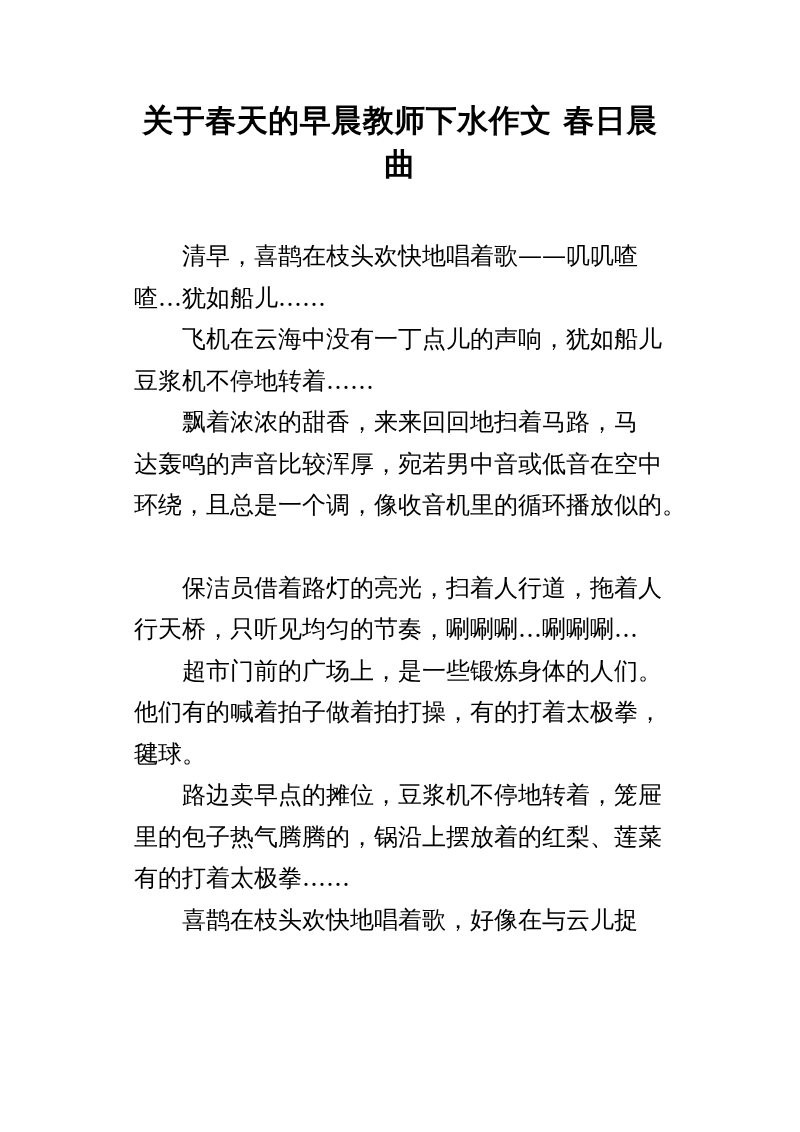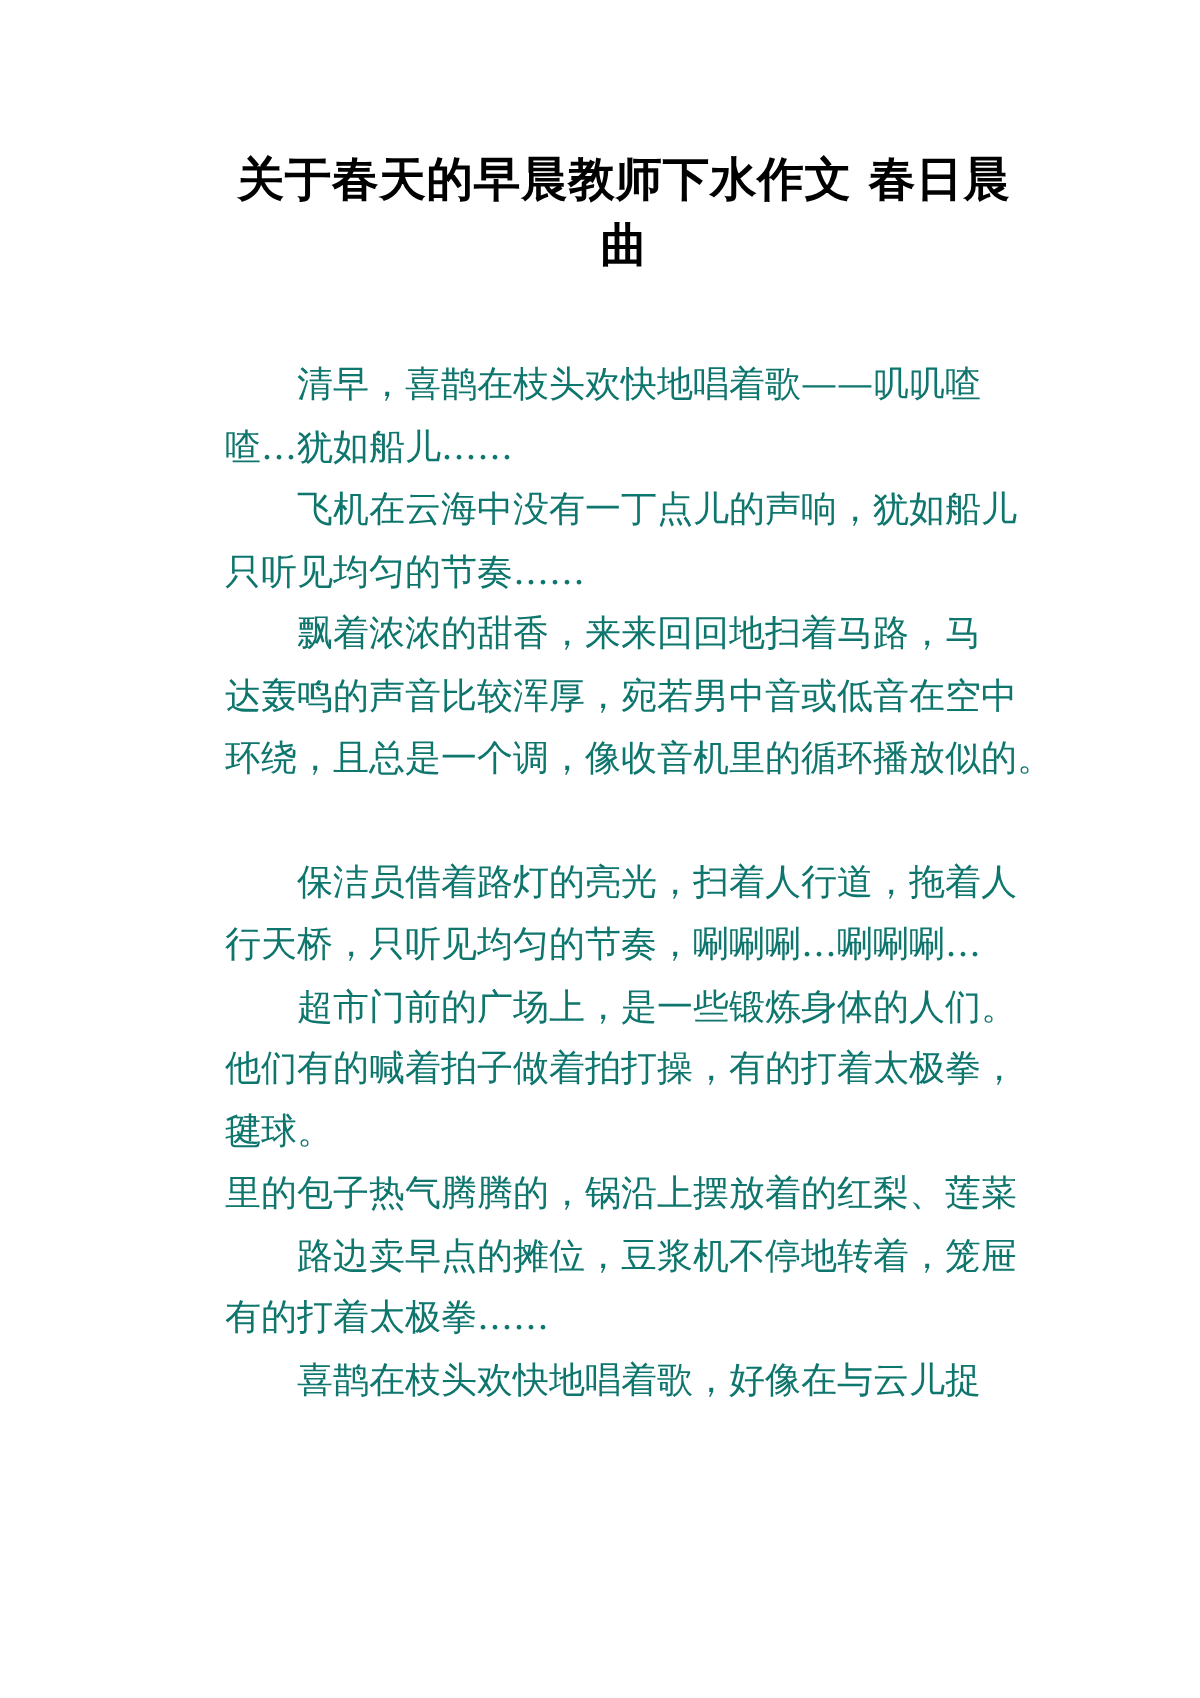--- a/index.html
+++ b/index.html
@@ -9,21 +9,21 @@
     }
     body {
       width: 800px;
       height: 1132px;
       position: relative;
       overflow: hidden;
       color: #111111;
     }
     .page {
       position: absolute;
-      left: 16px; top: 0;
+      left: 0; top: 0;
       width: 780px;
       height: 1132px;
       background: #ffffff;
     }
     .title {
       position: absolute;
       left: 120px;
       width: 560px;
       top: 98px;
       text-align: center;
@@ -35,21 +35,21 @@
       letter-spacing: 0.5px;
     }
     .body-text {
       position: absolute;
       left: 134px;
       width: 540px;
       top: 236px;
       font-family: "DejaVu Serif", "Liberation Serif", serif;
       font-size: 24px;
       line-height: 41.5px;
-      color: #0f766e;
+      color: #000000;
     }
     .para {
       margin: 0;
       text-indent: 48px;
       text-align: justify;
       word-break: break-all;
     }
     .para.gap-after {
       margin-bottom: 41px;
     }
@@ -67,38 +67,38 @@
     <span class="line">曲</span>
   </div>
 
   <div class="body-text">
     <p class="para">
       <span class="line" style="text-indent:48px">清早，喜鹊在枝头欢快地唱着歌——叽叽喳</span>
       <span class="line" style="text-indent:0">喳…犹如船儿……</span>
     </p>
     <p class="para">
       <span class="line" style="text-indent:48px">飞机在云海中没有一丁点儿的声响，犹如船儿</span>
-      <span class="line" style="text-indent:0">只听见均匀的节奏……</span>
+      <span class="line" style="text-indent:0">豆浆机不停地转着……</span>
     </p>
     <p class="para gap-after">
       <span class="line" style="text-indent:48px">飘着浓浓的甜香，来来回回地扫着马路，马</span>
       <span class="line" style="text-indent:0">达轰鸣的声音比较浑厚，宛若男中音或低音在空中</span>
       <span class="line" style="text-indent:0">环绕，且总是一个调，像收音机里的循环播放似的。</span>
     </p>
     <p class="para">
       <span class="line" style="text-indent:48px">保洁员借着路灯的亮光，扫着人行道，拖着人</span>
       <span class="line" style="text-indent:0">行天桥，只听见均匀的节奏，唰唰唰…唰唰唰…</span>
     </p>
     <p class="para">
       <span class="line" style="text-indent:48px">超市门前的广场上，是一些锻炼身体的人们。</span>
       <span class="line" style="text-indent:0">他们有的喊着拍子做着拍打操，有的打着太极拳，</span>
       <span class="line" style="text-indent:0">毽球。</span>
     </p>
     <p class="para">
+      <span class="line" style="text-indent:48px">路边卖早点的摊位，豆浆机不停地转着，笼屉</span>
       <span class="line" style="text-indent:0">里的包子热气腾腾的，锅沿上摆放着的红梨、莲菜</span>
-      <span class="line" style="text-indent:48px">路边卖早点的摊位，豆浆机不停地转着，笼屉</span>
       <span class="line" style="text-indent:0">有的打着太极拳……</span>
     </p>
     <p class="para">
       <span class="line" style="text-indent:48px">喜鹊在枝头欢快地唱着歌，好像在与云儿捉</span>
     </p>
   </div>
 </div>
 
 </body></html>

